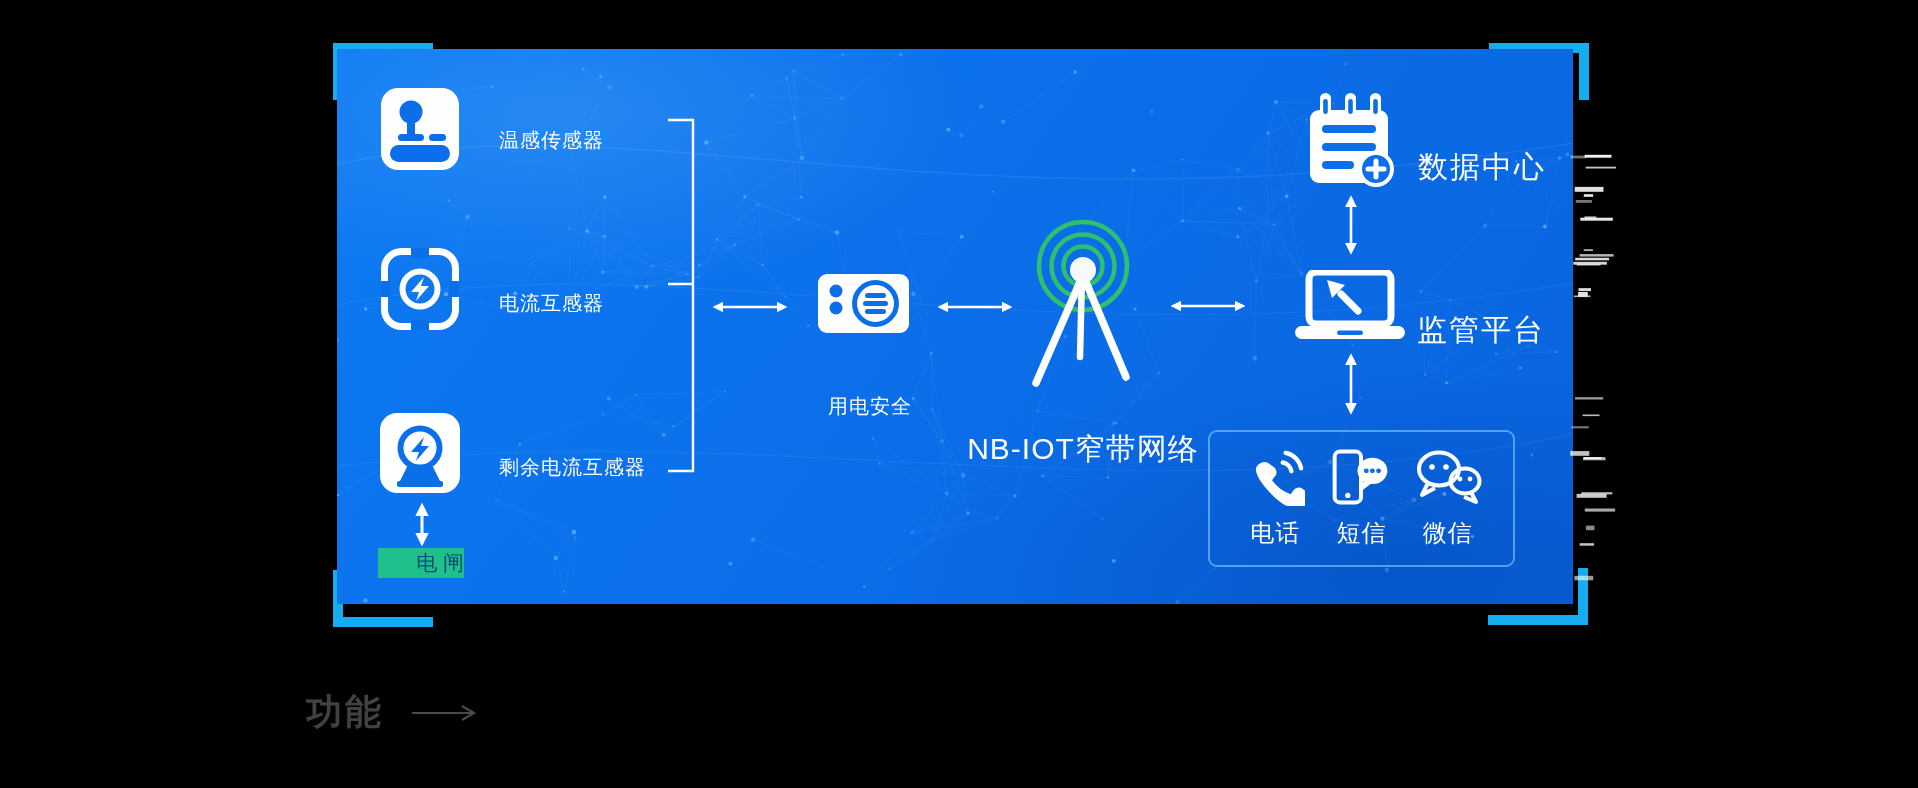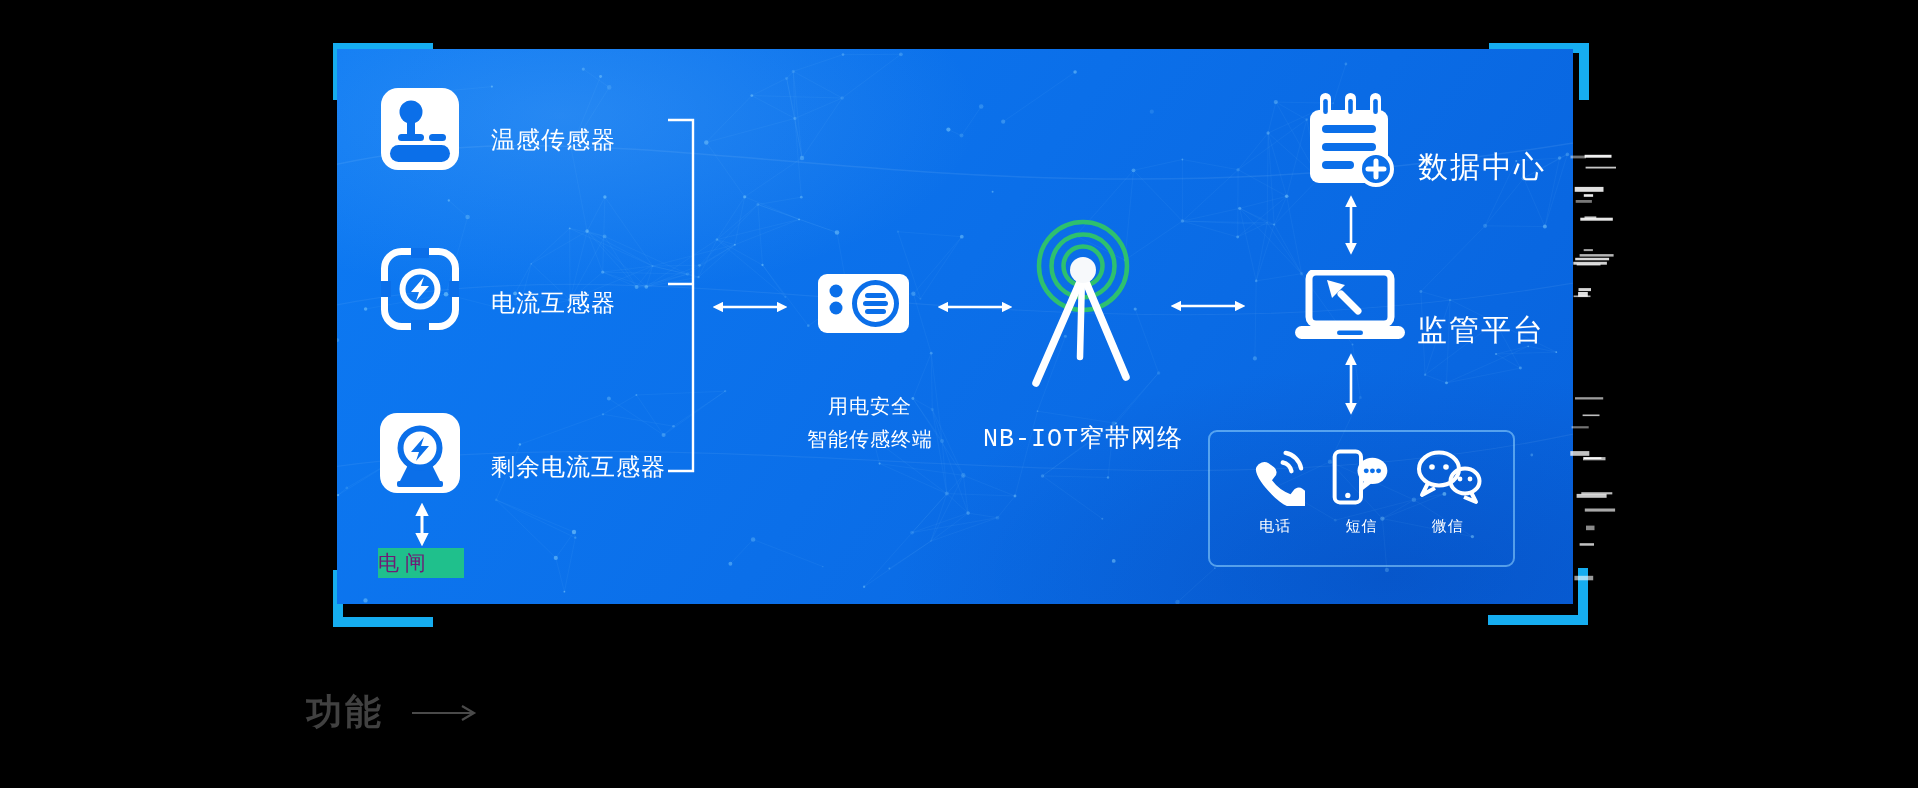--- a/index.html
+++ b/index.html
@@ -12,35 +12,35 @@
   .corner.bl{left:333px;top:570px;border-bottom-width:10px;border-left-width:10px;}
   .corner.br{left:1488px;top:568px;border-bottom-width:10px;border-right-width:10px;}
   
   .panel{position:absolute;left:337px;top:49px;width:1236px;height:555px;overflow:hidden;
          background:
            radial-gradient(ellipse 600px 260px at 18% 12%, rgba(130,200,255,.22), transparent 70%),
            radial-gradient(ellipse 700px 300px at 85% 95%, rgba(0,40,140,.25), transparent 70%),
            linear-gradient(125deg,#0d7af3 0%,#0b6fe9 48%,#0863dd 100%);}
   .panel svg.layer{position:absolute;left:0;top:0;width:1236px;height:555px;}
   .abs{position:absolute;}
-  .s-label{position:absolute;left:154px;transform:translateY(-50%);color:#fff;
-           font-size:24px;letter-spacing:1px;white-space:nowrap;}
+  .s-label{position:absolute;left:162px;transform:translateY(-50%);color:#fff;
+           font-size:20px;letter-spacing:1px;white-space:nowrap;}
   .tag{position:absolute;left:41px;top:499px;width:86px;height:30px;line-height:30px;
-       text-align:left;background:#1fc08c;color:#701a75;font-size:21px;white-space:nowrap;}
+       text-align:right;background:#1fc08c;color:#0c4a6e;font-size:21px;white-space:nowrap;}
   .terminal-text{position:absolute;left:418px;top:341px;width:230px;text-align:center;
                  color:#fff;font-size:20px;line-height:33px;letter-spacing:1px;}
-  .nb-label{position:absolute;left:746px;top:388px;transform:translate(-50%,-50%);
-            color:#fff;font-size:25px;letter-spacing:1px;white-space:nowrap;font-family:Liberation Mono, monospace;}
+  .nb-label{position:absolute;left:746px;top:400px;transform:translate(-50%,-50%);
+            color:#fff;font-size:30px;letter-spacing:1px;white-space:nowrap;}
   .r-label{position:absolute;transform:translateY(-50%);color:#fff;font-size:30px;
            letter-spacing:2px;white-space:nowrap;}
   .contact-box{position:absolute;left:871px;top:381px;width:307px;height:137px;
                box-sizing:border-box;border:2px solid rgba(150,215,255,.55);border-radius:9px;
                display:flex;justify-content:space-between;padding:16px 22px 0 22px;}
   .contact-item{width:88px;text-align:center;}
-  .contact-item .c-label{display:block;color:#fff;font-size:15px;letter-spacing:1px;margin-top:7px;}
+  .contact-item .c-label{display:block;color:#fff;font-size:24px;letter-spacing:1px;margin-top:7px;}
   
   .caption{position:absolute;left:306px;top:688px;display:flex;align-items:center;gap:26px;}
   .caption .prefix{color:#414141;font-size:36px;font-weight:bold;letter-spacing:3px;}
   .caption .text{color:#414141;font-size:38px;letter-spacing:3px;font-weight:500;}
   .grunge{position:absolute;left:1570px;top:140px;}
 </style>
 </head>
 <body>
 
 <div class="stage">
@@ -540,21 +540,20 @@
         <circle cx="18" cy="17" r="6.5" fill="#0b6fe9"></circle>
         <circle cx="18" cy="34" r="6.5" fill="#0b6fe9"></circle>
         <circle cx="57.5" cy="29.5" r="21" fill="#fff" stroke="#0b6fe9" stroke-width="5"></circle>
         <rect x="47" y="19" width="21" height="5" rx="2.5" fill="#0b6fe9"></rect>
         <rect x="45" y="27" width="25" height="5" rx="2.5" fill="#0b6fe9"></rect>
         <rect x="47" y="35" width="21" height="5" rx="2.5" fill="#0b6fe9"></rect>
       </svg>
     </div>
     <div class="terminal-text">
       <div>用电安全</div>
-      <div>智能传感终端</div>
     </div>
 
     <span class="nb-label">NB-IOT窄带网络</span>
 
     <div class="abs" style="left:973px;top:44px;">
       <svg width="86" height="96" viewBox="0 0 86 96">
         <rect x="0" y="17" width="78" height="73" rx="9" fill="#fff"></rect>
         <g>
           <rect x="10" y="0" width="11" height="27" rx="5.5" fill="#fff"></rect>
           <rect x="13.2" y="6" width="4.6" height="15" rx="2.3" fill="#0b6fe9"></rect>

